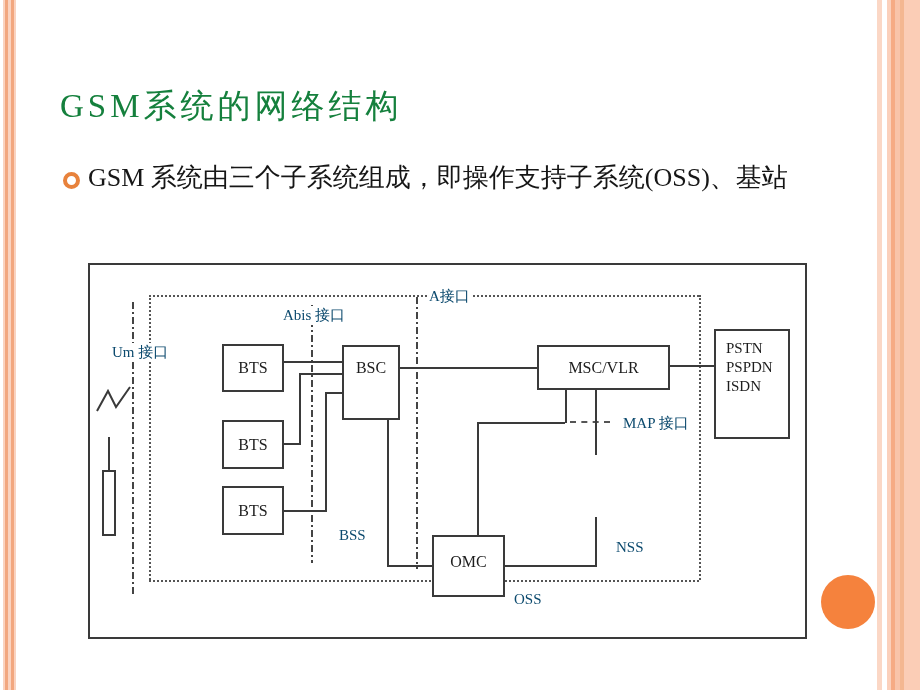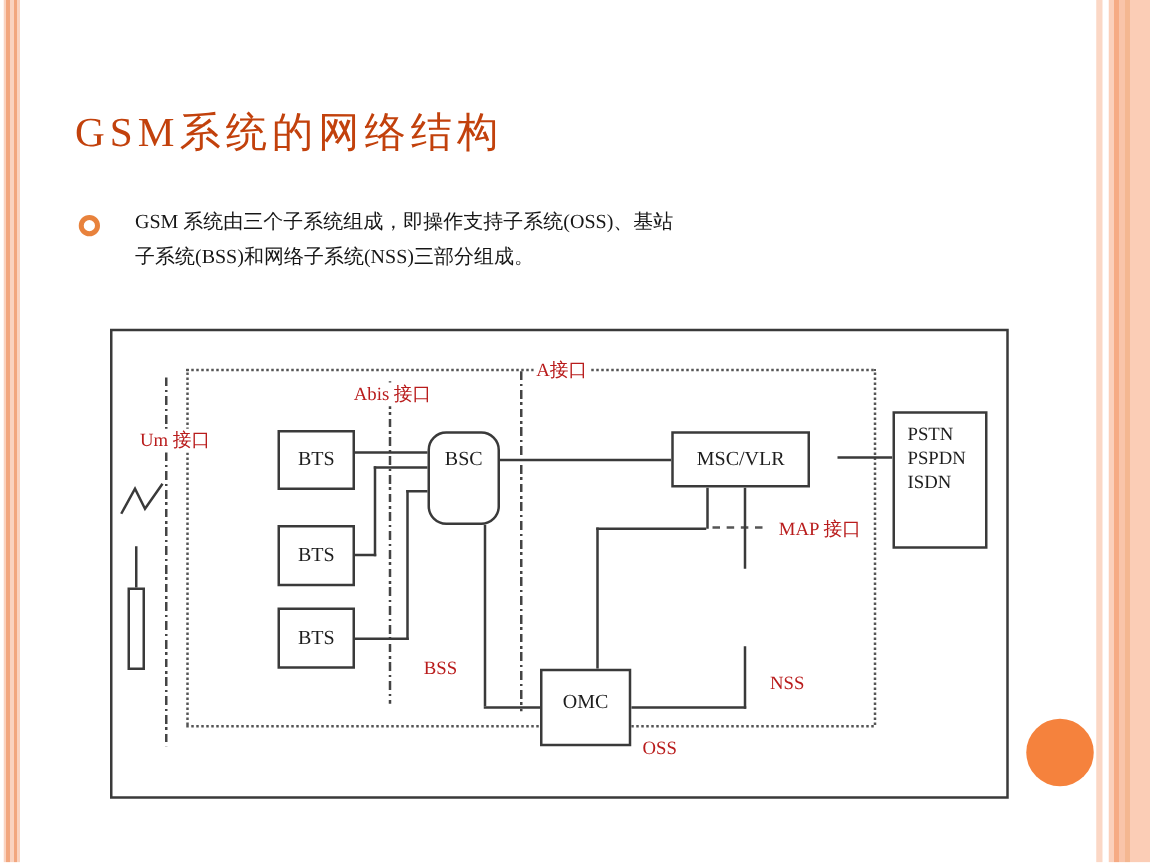--- a/index.html
+++ b/index.html
@@ -8,55 +8,54 @@
 
   
   .stripe-left{position:absolute;left:3px;top:0;width:13px;height:690px;
     background:linear-gradient(to right,#fad3c0 0 2px,#f2a77f 2px 5px,#fad3c0 5px 8px,#f2a77f 8px 11px,#fad3c0 11px 13px);}
   .stripe-right-thin{position:absolute;left:877px;top:0;width:5px;height:690px;background:#fbd7c5;}
   .stripe-right-band{position:absolute;left:887px;top:0;width:33px;height:690px;
     background:linear-gradient(to right,#fbd0bb 0 4px,#f6ab84 4px 8px,#f9c4a9 8px 13px,#f4b791 13px 17px,#fbcdb6 17px 33px);}
   .corner-circle{position:absolute;left:821px;top:575px;width:54px;height:54px;border-radius:50%;background:#f5823d;}
 
   
-  .title{position:absolute;left:60px;top:84px;font-size:33px;letter-spacing:4px;color:#c2410c;}
+  .title{position:absolute;left:60px;top:84px;font-size:33px;letter-spacing:4px;color:#15803d;}
   .bullet-ring{position:absolute;left:63px;top:172px;width:9px;height:9px;border:4px solid #e8823c;border-radius:50%;}
-  .bullet-text{position:absolute;left:88px;top:164px;width:730px;font-size:16px;line-height:28px;color:#161616;margin-left:20px;}
+  .bullet-text{position:absolute;left:88px;top:164px;width:730px;font-size:26px;line-height:28px;color:#161616;}
 
   
   .diagram{position:absolute;left:88px;top:263px;width:715px;height:372px;border:2px solid #3a3a3a;background:#fff;}
   .box{position:absolute;border:2px solid #3a3a3a;background:#fff;font-size:16px;color:#1d1d1d;text-align:center;box-sizing:border-box;z-index:5;}
   .box.center{display:flex;align-items:center;justify-content:center;}
   .hline{position:absolute;height:2px;background:#3a3a3a;z-index:2;}
   .vline{position:absolute;width:2px;background:#3a3a3a;z-index:2;}
   .dot-h{position:absolute;height:0;border-top:2px dotted #555;z-index:1;}
   .dot-v{position:absolute;width:0;border-left:2px dotted #555;z-index:1;}
   .dashdot-v{position:absolute;width:2px;z-index:1;
     background:repeating-linear-gradient(to bottom,#444 0 7px,transparent 7px 10px,#444 10px 12px,transparent 12px 15px);}
   .dash-h{position:absolute;height:0;border-top:2px dashed #555;z-index:2;}
-  .dlabel{position:absolute;font-size:15px;color:#b91c1c;background:#fff;padding:0 2px;white-space:nowrap;z-index:6;}
+  .dlabel{position:absolute;font-size:15px;color:#0c4a6e;background:#fff;padding:0 2px;white-space:nowrap;z-index:6;}
   .pstn-line{line-height:19px;text-align:left;}
   .mast{position:absolute;border:2px solid #3a3a3a;background:#fff;z-index:3;}
 </style>
 </head>
 <body>
 
 <div class="slide">
 
   <div class="stripe-left"></div>
   <div class="stripe-right-thin"></div>
   <div class="stripe-right-band"></div>
   <div class="corner-circle"></div>
 
   <div class="title">GSM系统的网络结构</div>
 
   <div class="bullet-ring"></div>
   <div class="bullet-text">
     <div>GSM 系统由三个子系统组成，即操作支持子系统(OSS)、基站</div>
-    <div>子系统(BSS)和网络子系统(NSS)三部分组成。</div>
   </div>
 
   <div class="diagram">
 
     <div class="dot-h" style="left:59px;top:30px;width:550px;"></div>
     <div class="dot-v" style="left:59px;top:30px;height:285px;"></div>
     <div class="dot-v" style="left:609px;top:30px;height:285px;"></div>
     <div class="dot-h" style="left:59px;top:315px;width:550px;"></div>
 
     <div class="dashdot-v" style="left:42px;top:37px;height:295px;"></div>
@@ -90,24 +89,24 @@
 
     <div class="box center" style="left:132px;top:79px;width:62px;height:48px;">
       <span>BTS</span>
     </div>
     <div class="box center" style="left:132px;top:155px;width:62px;height:49px;">
       <span>BTS</span>
     </div>
     <div class="box center" style="left:132px;top:221px;width:62px;height:49px;">
       <span>BTS</span>
     </div>
-    <div class="box" style="left:252px;top:80px;width:58px;height:75px;padding-top:12px;border-radius:15px;">
+    <div class="box" style="left:252px;top:80px;width:58px;height:75px;padding-top:12px;">
       <span>BSC</span>
     </div>
-    <div class="box center" style="left:447px;top:80px;width:111px;height:45px;">
+    <div class="box center" style="left:447px;top:80px;width:133px;height:45px;">
       <span>MSC/VLR</span>
     </div>
     <div class="box" style="left:624px;top:64px;width:76px;height:110px;padding:8px 0 0 10px;font-size:15px;">
       <div class="pstn-line">PSTN</div>
       <div class="pstn-line">PSPDN</div>
       <div class="pstn-line">ISDN</div>
     </div>
     <div class="box" style="left:342px;top:270px;width:73px;height:62px;padding-top:16px;">
       <span>OMC</span>
     </div>

